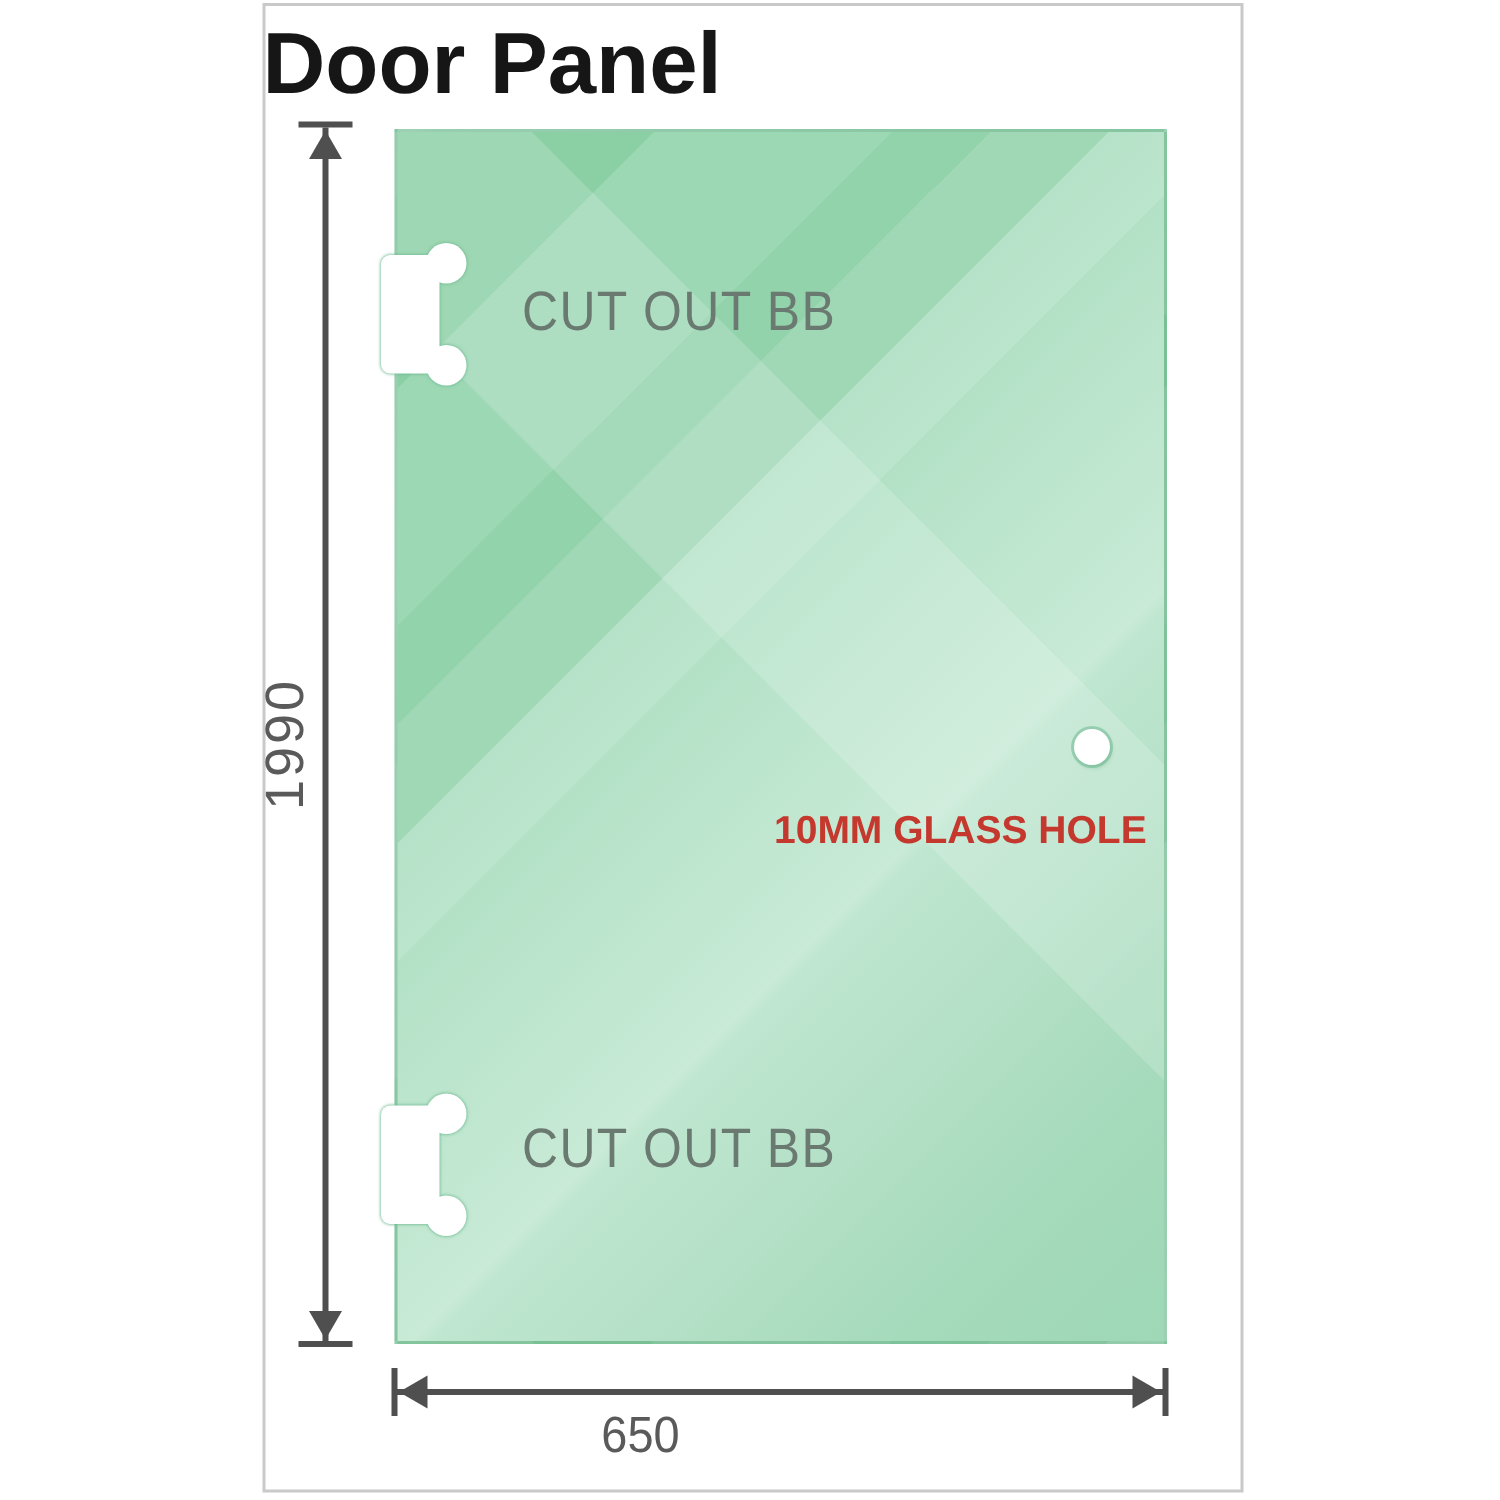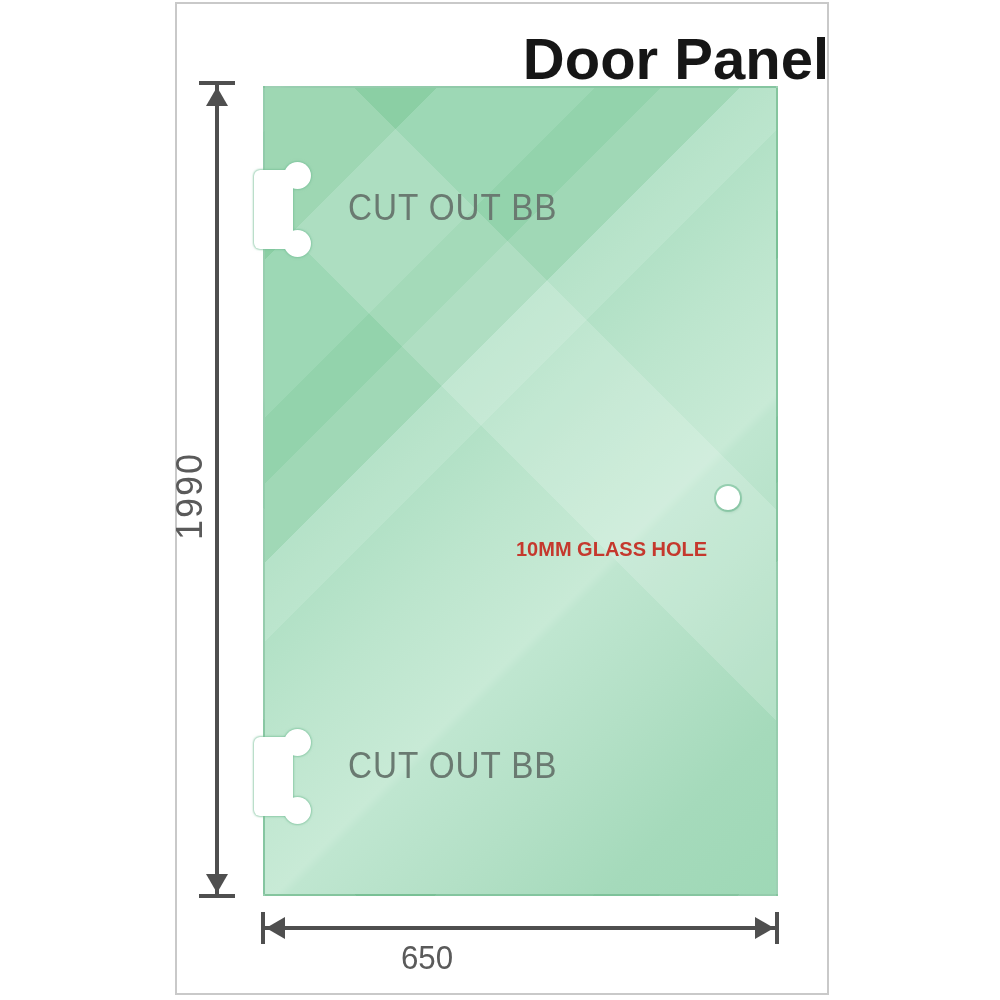--- a/index.html
+++ b/index.html
@@ -13,24 +13,23 @@
 
   
   .frame{
     left:175px;top:2px;width:650px;height:989px;
     background:#ffffff;border:2px solid #c9c9c9;
   }
 
   
   .title{
     left:175px;top:10px;width:654px;height:70px;
-    text-align:right;font-size:58px;font-weight:bold;
+    text-align:left;font-size:58px;font-weight:bold;
     color:#161616;letter-spacing:0px;line-height:66px;
     z-index:5;
-    margin-top:16px;
   }
 
   
   .panel{
     left:263px;top:86px;width:515px;height:810px;
     box-sizing:border-box;
     border:2px solid rgba(96,170,128,0.40);
     background:
       linear-gradient(45deg,  rgba(255,255,255,0)   52%, rgba(255,255,255,0.16) 52%, rgba(255,255,255,0.16) 68%, rgba(255,255,255,0) 68%),
       linear-gradient(135deg, rgba(255,255,255,0)   30%, rgba(255,255,255,0.12) 30%, rgba(255,255,255,0.12) 42%, rgba(255,255,255,0) 42%),
@@ -72,21 +71,21 @@
   .cutout-label.bottom{left:348px;top:745px;}
 
   
   .hole{
     left:716px;top:486px;width:24px;height:24px;border-radius:50%;
     background:#ffffff;z-index:3;
     box-shadow:0 0 0 2px rgba(110,185,145,0.55), 1px 2px 3px rgba(80,150,110,0.30);
   }
   .hole-label{
     left:516px;top:538px;width:220px;
-    font-size:20px;font-weight:700;color:#c5382d;
+    font-size:26px;font-weight:700;color:#c5382d;
     white-space:nowrap;z-index:4;
   }
 
   
   .dim{background:#4f4f4f;z-index:2;}
   .vline{left:215px;top:85px;width:4px;height:810px;}
   .cap-top{left:199px;top:81px;width:36px;height:4px;}
   .cap-bottom{left:199px;top:894px;width:36px;height:4px;}
   .arrow{width:0;height:0;background:none;z-index:2;}
   .arrow-up{left:206px;top:87px;border-left:11px solid transparent;border-right:11px solid transparent;border-bottom:19px solid #4f4f4f;}

